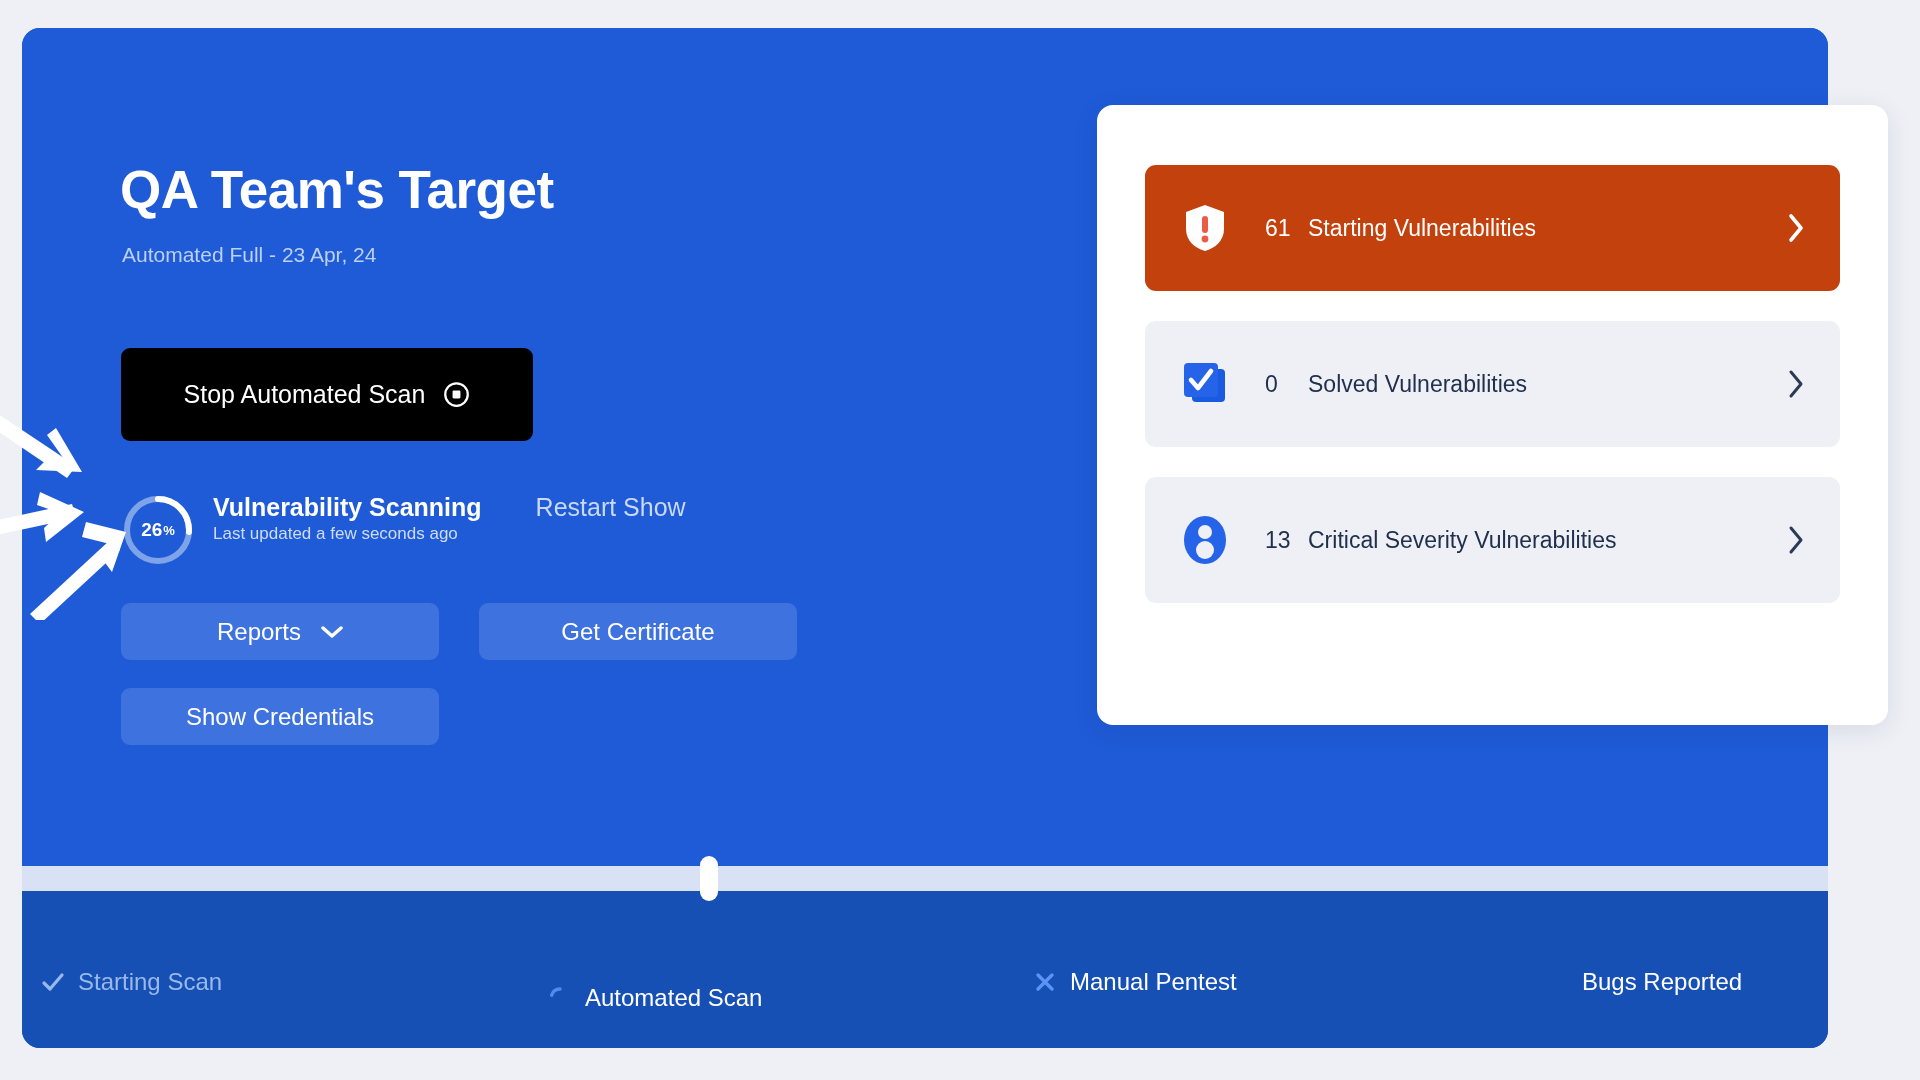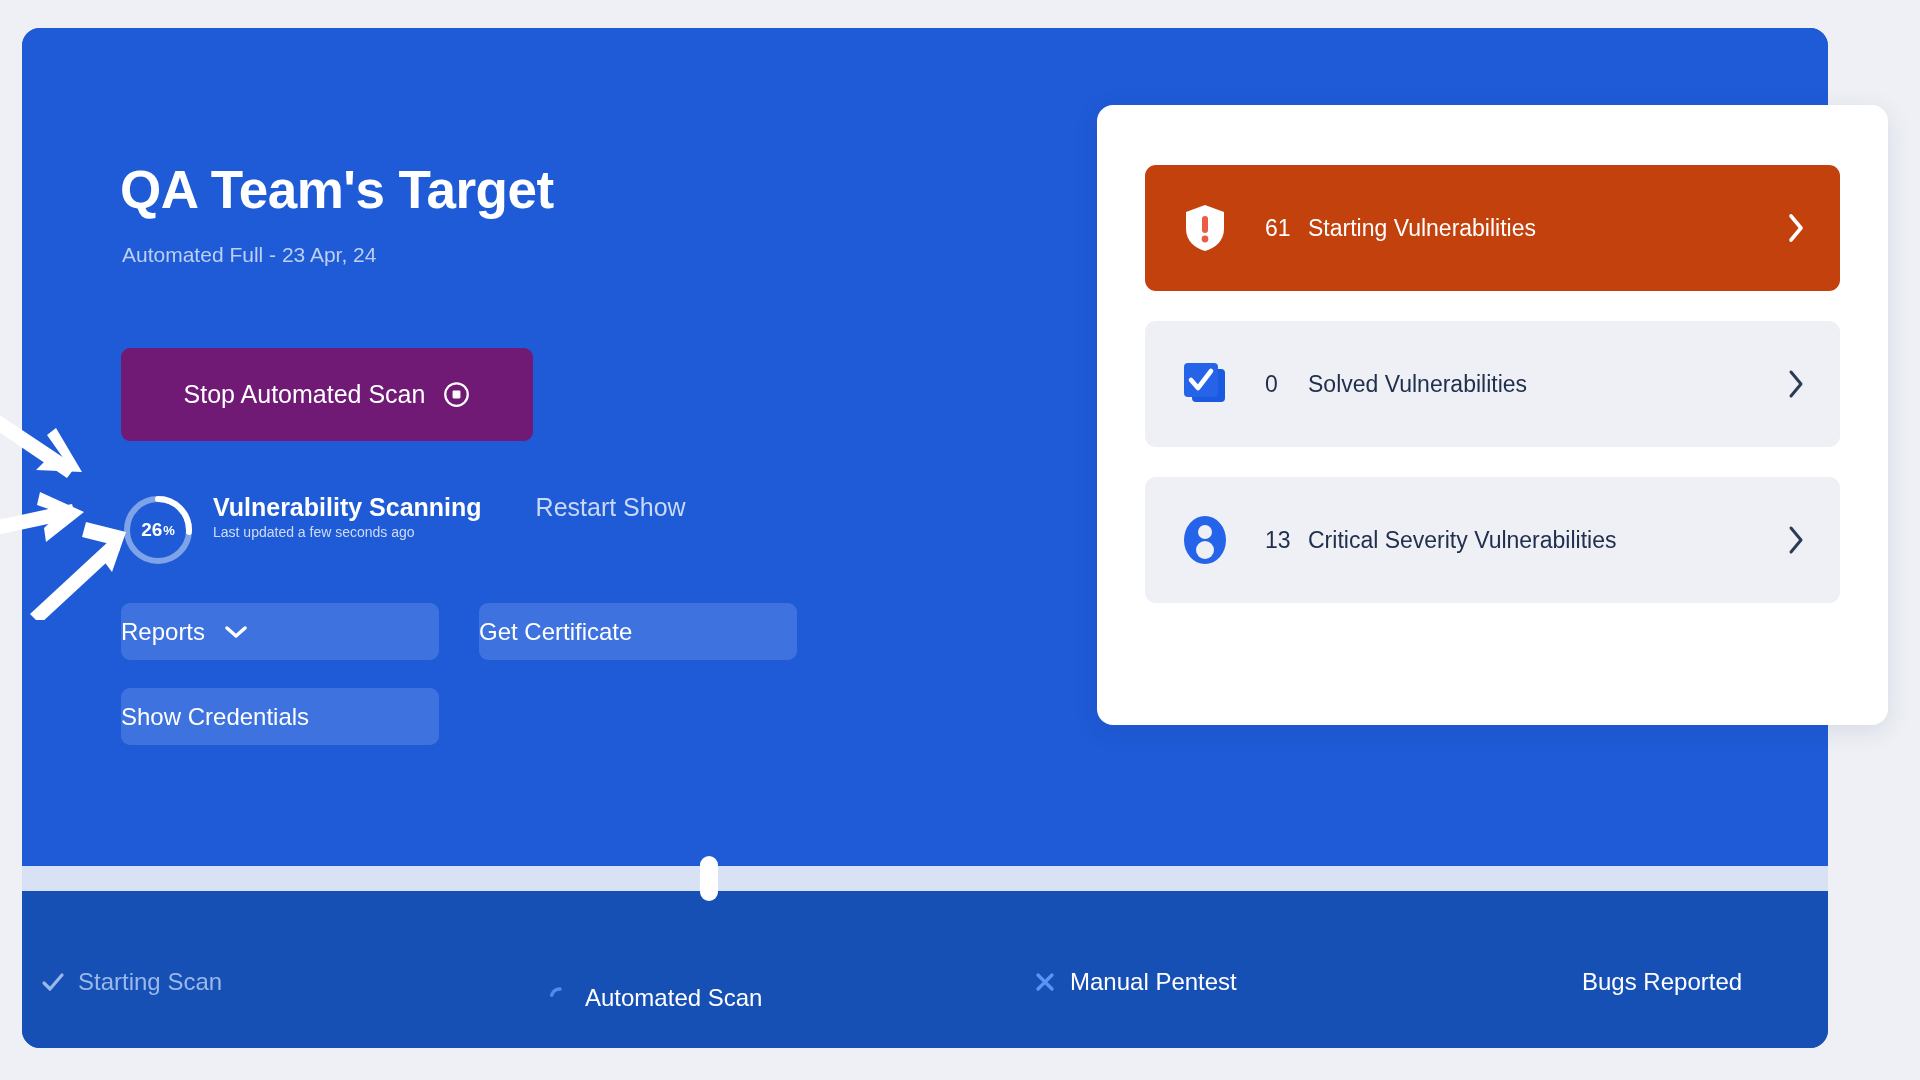--- a/index.html
+++ b/index.html
@@ -37,21 +37,21 @@
     letter-spacing: -0.5px; line-height: 1;
   }
   .page-subtitle {
     position: absolute; left: 100px; top: 215px;
     font-size: 21px; color: #bcd0f3; font-weight: 400;
   }
 
   .stop-btn {
     position: absolute; left: 99px; top: 320px;
     width: 412px; height: 93px;
-    background: #701a75;
+    background: #000000;
     border: none; border-radius: 9px;
     color: #ffffff; font-size: 25px; font-weight: 500;
     font-family: "Liberation Sans", sans-serif;
     display: flex; align-items: center; justify-content: center;
     gap: 18px; cursor: pointer;
   }
   .stop-icon { width: 27px; height: 27px; flex: 0 0 auto; display:block; }
 
   
   .scan-row {
@@ -61,39 +61,39 @@
   .ring-wrap { position: relative; width: 74px; height: 74px; flex: 0 0 auto; }
   .ring-wrap svg { display: block; }
   .ring-label {
     position: absolute; inset: 0;
     display: flex; align-items: center; justify-content: center;
     color: #ffffff; font-size: 19px; font-weight: 600;
   }
   .ring-label .pct-sym { font-size: 13px; font-weight: 600; margin-left: 1px; }
   .scan-text { margin-left: 18px; }
   .scan-title { font-size: 25px; font-weight: 700; color: #ffffff; line-height: 1.15; }
-  .scan-sub { font-size: 14px; color: #cfdcf5; margin-top: 2px; }
+  .scan-sub { font-size: 17px; color: #cfdcf5; margin-top: 2px; }
   .restart-link {
     margin-left: 54px; font-size: 25px; color: #c9d9f6;
     font-weight: 400; cursor: pointer; white-space: nowrap;
   }
 
   
   .btn-grid {
     position: absolute; left: 99px; top: 575px;
     display: grid;
     grid-template-columns: 318px 318px;
     grid-template-rows: 57px 57px;
     column-gap: 40px; row-gap: 28px;
   }
   .act-btn {
     background: #3d72df; border: none; border-radius: 9px;
     color: #ffffff; font-size: 24px; font-weight: 500;
     font-family: "Liberation Sans", sans-serif;
-    display: flex; align-items: center; justify-content: flex-start;
+    display: flex; align-items: center; justify-content: center;
     gap: 20px; cursor: pointer;
   }
   .chev-down { width: 22px; height: 14px; display: block; }
 
   
   .white-card {
     position: absolute;
     left: 1097px; top: 105px;
     width: 791px; height: 620px;
     background: #ffffff;

